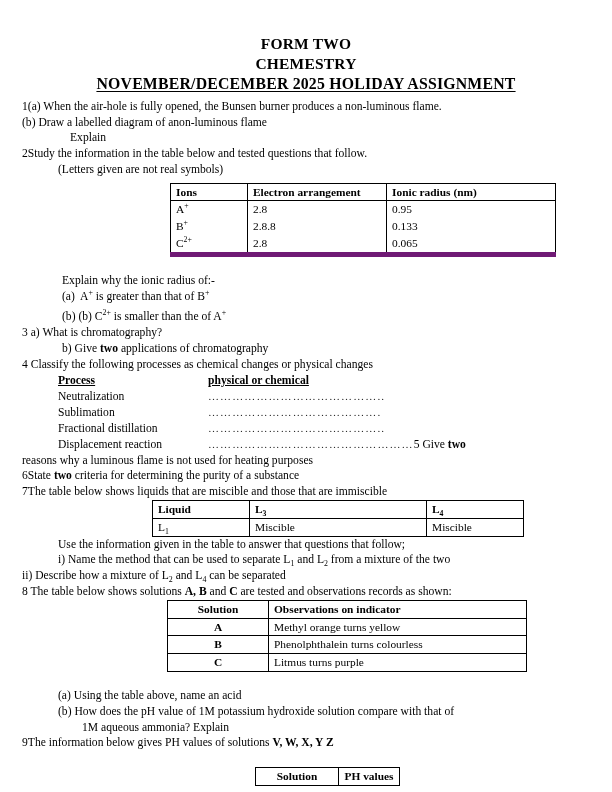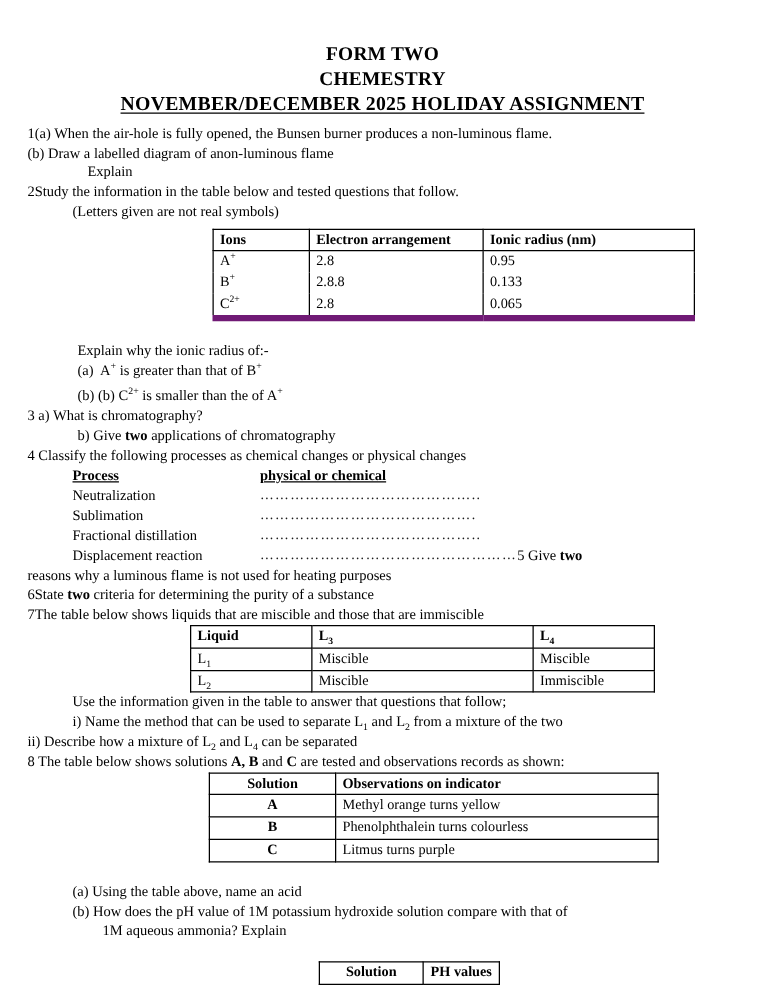--- a/index.html
+++ b/index.html
@@ -237,25 +237,20 @@
           <th>L<sub>3</sub></th>
           <th>L<sub>4</sub></th>
         </tr>
       </thead>
       <tbody>
         <tr>
           <td>L<sub>1</sub></td>
           <td>Miscible</td>
           <td>Miscible</td>
         </tr>
-        <tr>
-          <td>L<sub>2</sub></td>
-          <td>Miscible</td>
-          <td>Immiscible</td>
-        </tr>
       </tbody>
     </table>
 
     <div class="ln ind2">Use the information given in the table to answer that questions that follow;</div>
     <div class="ln ind2">i) Name the method that can be used to separate L<sub>1</sub> and L<sub>2</sub> from a mixture of the two</div>
     <div class="ln">ii) Describe how a mixture of L<sub>2</sub> and L<sub>4</sub> can be separated</div>
 
     <div class="ln"><span>8 The table below shows solutions </span><b>A, B</b><span> and </span><b>C</b><span> are tested and observations records as shown:</span></div>
 
     <table id="solutions-table">
@@ -279,20 +274,21 @@
           <td>Litmus turns purple</td>
         </tr>
       </tbody>
     </table>
 
     <div class="gap-lg"></div>
     <div class="ln ind2">(a) Using the table above, name an acid</div>
     <div class="ln ind2">(b) How does the pH value of 1M potassium hydroxide solution compare with that of</div>
     <div class="ln ind4">1M aqueous ammonia? Explain</div>
 
+    <div class="ln"><span>9The information below gives PH values of solutions </span><b>V, W, X, Y Z</b></div>
 
     <div class="gap-lg"></div>
     <table id="ph-table">
       <thead>
         <tr>
           <th>Solution</th>
           <th>PH values</th>
         </tr>
       </thead>
 

